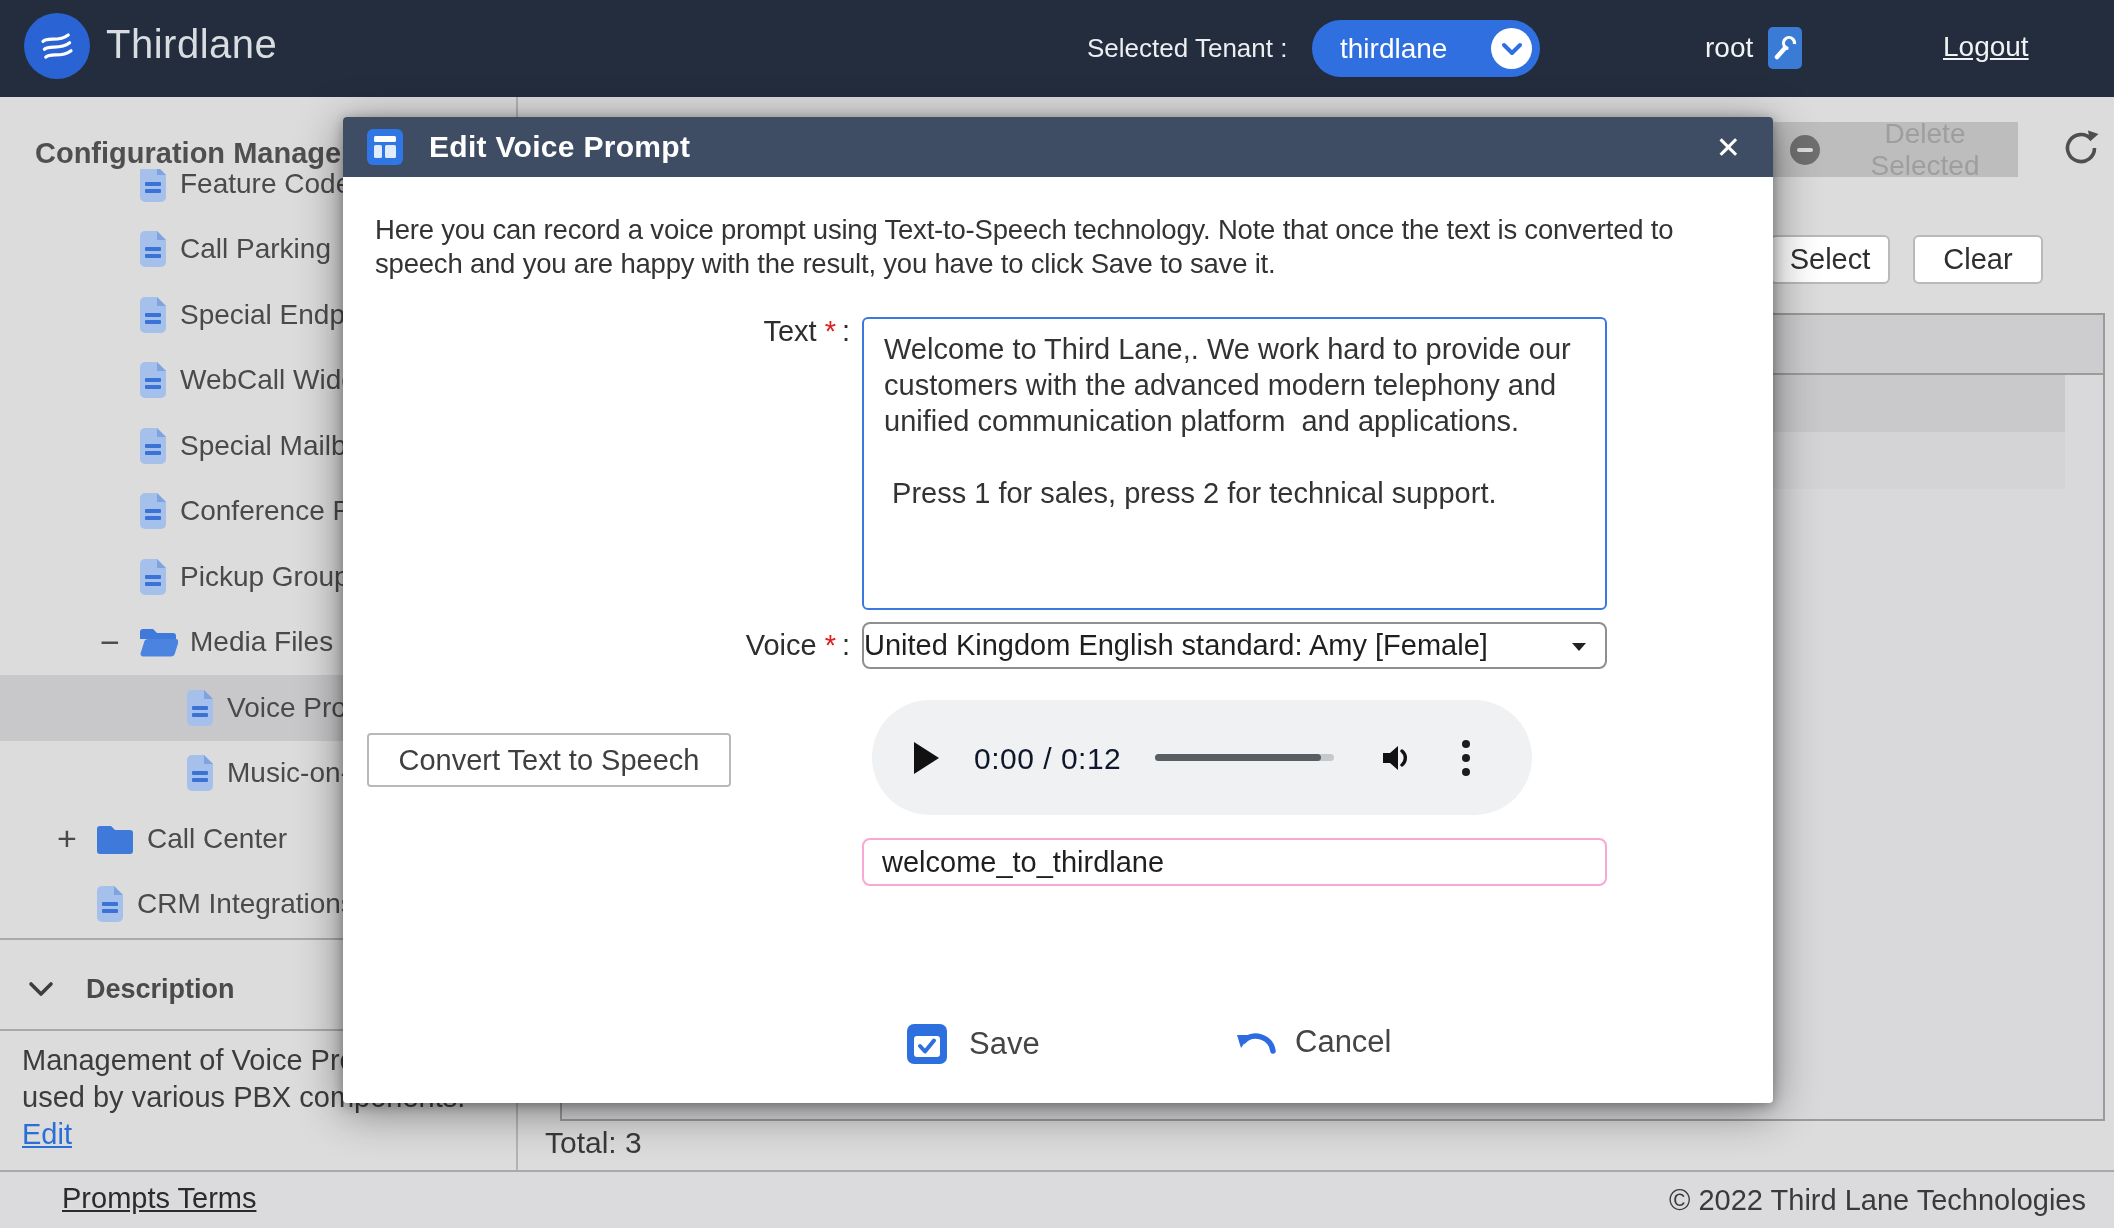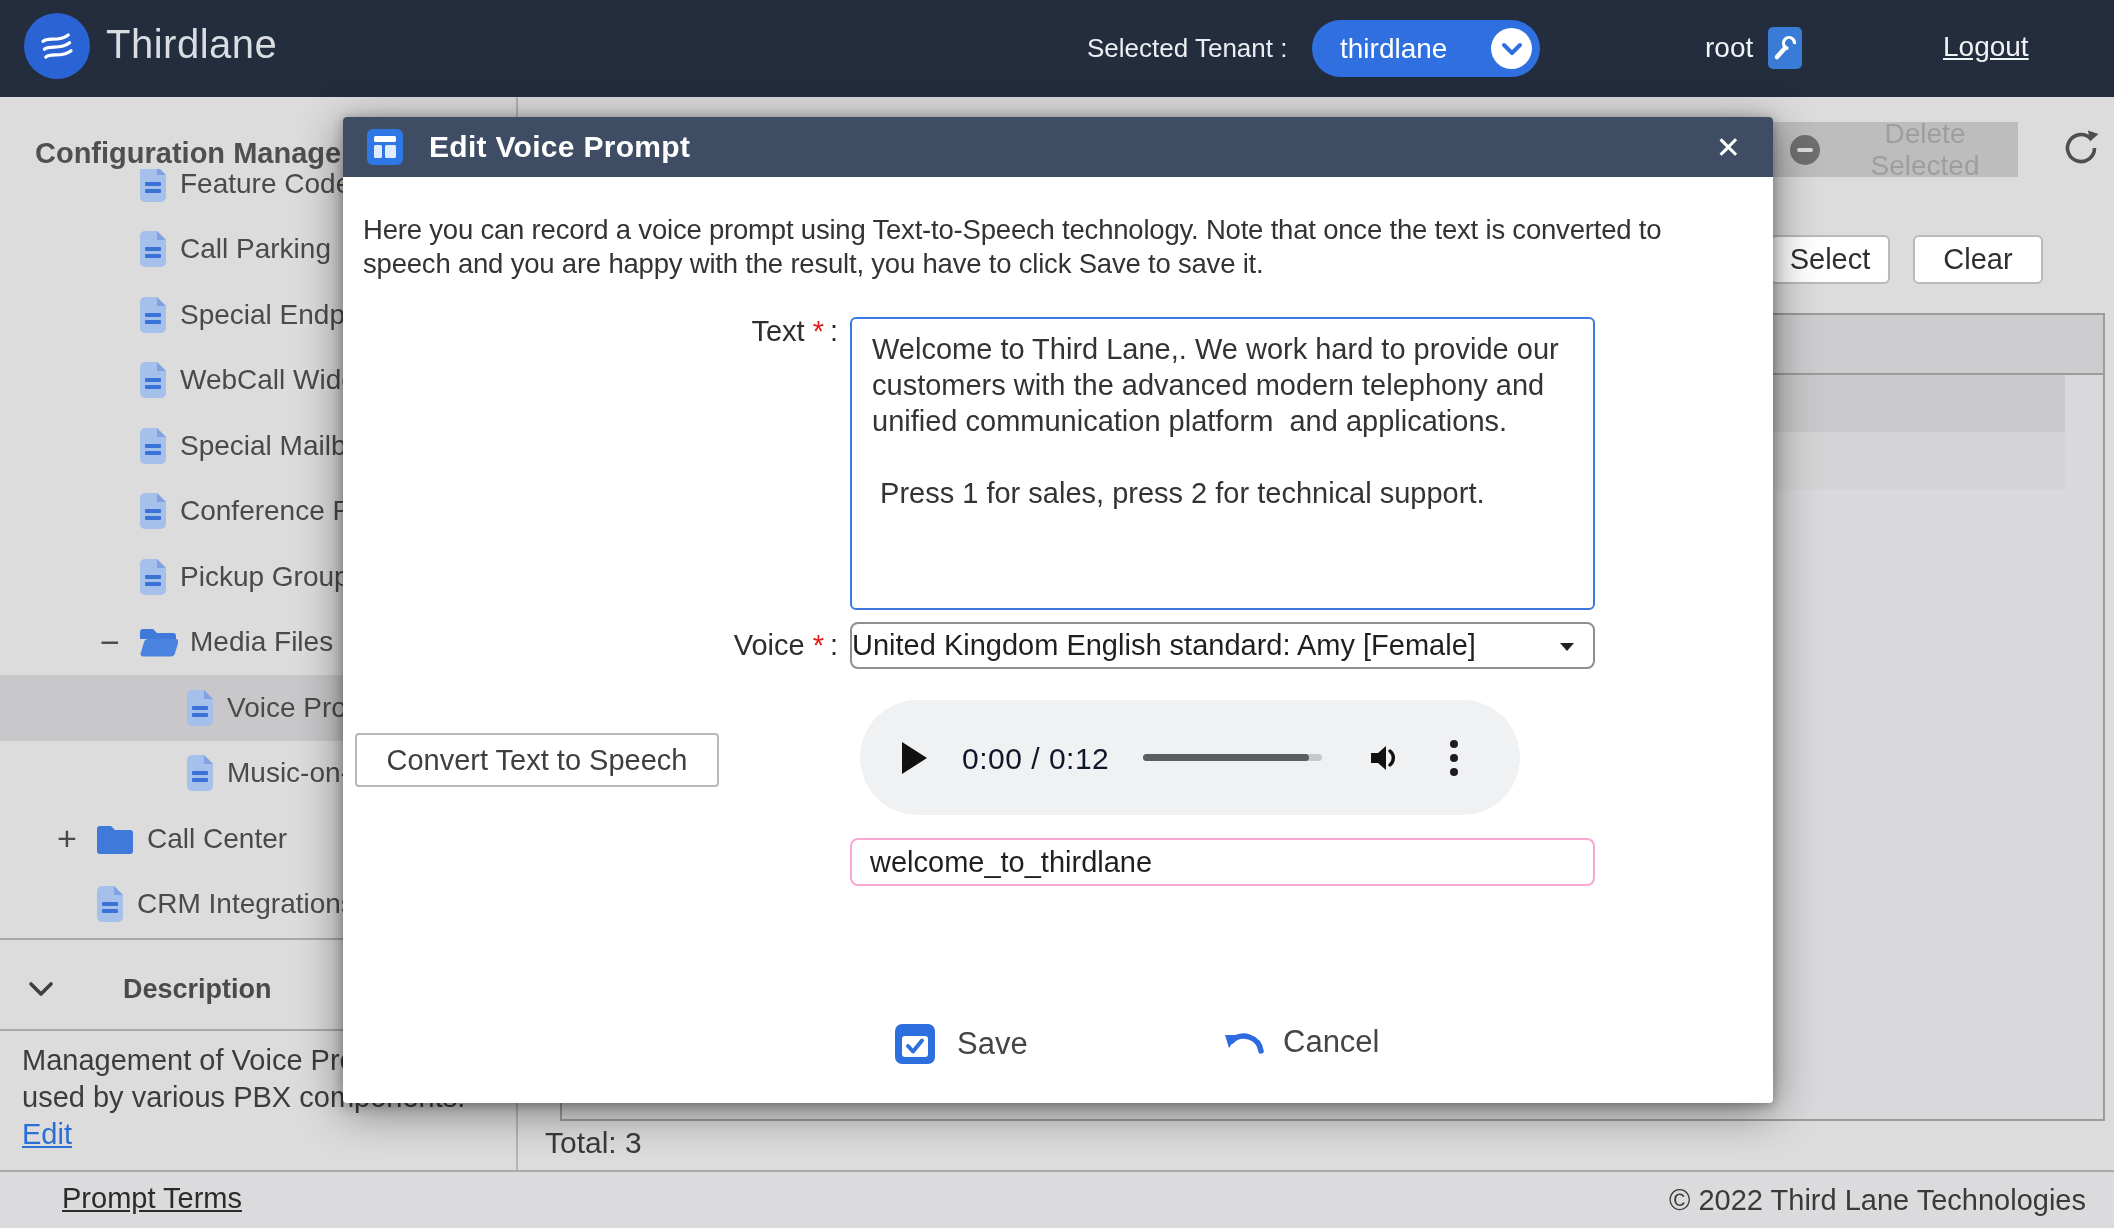--- a/index.html
+++ b/index.html
@@ -25,21 +25,21 @@
   .tree{position:absolute;left:0;top:72px;width:516px;height:766px;overflow:hidden;}
   .tree-row{height:65.5px;display:flex;align-items:center;cursor:pointer;white-space:nowrap;}
   .tree-row:first-child{margin-top:-18px;}
   .tree-row.selected{background:#c8c8ca;}
   .tree-row.d1{padding-left:57px;}
   .tree-row.d2{padding-left:100px;}
   .tree-row.d3{padding-left:147px;}
   .expander{width:38px;font-size:34px;color:#4a4a4a;flex:0 0 38px;}
   .tlabel{margin-left:12px;font-size:28px;color:#4a4a4a;}
   .hr1{position:absolute;left:0;top:841px;width:516px;height:2px;background:#a9a9ab;}
-  .desc-header{position:absolute;left:0;top:852px;width:516px;height:80px;display:flex;align-items:center;cursor:pointer;gap:37px;}
+  .desc-header{position:absolute;left:0;top:852px;width:516px;height:80px;display:flex;align-items:center;cursor:pointer;}
   .desc-header svg{margin-left:28px;}
   .desc-header .dlabel{margin-left:32px;font-size:27px;font-weight:700;color:#4a4a4a;}
   .hr2{position:absolute;left:0;top:932px;width:516px;height:2px;background:#a9a9ab;}
   .desc-text{position:absolute;left:22px;top:945px;width:446px;font-size:29px;line-height:37px;color:#3c3c3c;}
   .help-link{color:#2a6fd6;text-decoration:underline;cursor:pointer;}
 
   
   .btn-delete{position:absolute;left:1772px;top:122px;width:246px;height:55px;background:#bdbdbe;display:flex;align-items:center;border:none;cursor:default;}
   .btn-delete .dtext{margin-left:18px;font-size:28px;color:#9e9ea0;}
   .minus-circle{margin-left:12px;width:30px;height:30px;border-radius:50%;background:#6f6f70;position:relative;flex:0 0 30px;}
@@ -59,21 +59,21 @@
   .license{position:absolute;left:62px;top:10px;font-size:29px;color:#2b2b2b;text-decoration:underline;cursor:pointer;}
   .copyright{position:absolute;right:28px;top:12px;font-size:29px;color:#3a3a3a;}
 
   
   .modal{position:absolute;left:343px;top:117px;width:1430px;height:986px;background:#fff;border-radius:4px;z-index:10;
          box-shadow:0 8px 46px rgba(0,0,0,.45),0 2px 12px rgba(0,0,0,.3);}
   .mheader{position:absolute;left:0;top:0;width:1430px;height:60px;background:#3e4d63;border-radius:4px 4px 0 0;display:flex;align-items:center;}
   .mheader .hicon{margin-left:24px;}
   .mtitle{margin-left:26px;font-size:30px;font-weight:700;color:#fff;letter-spacing:.3px;}
   .mclose{position:absolute;right:26px;top:12px;font-size:30px;color:#fff;background:none;border:none;cursor:pointer;line-height:36px;}
-  .mbody{position:absolute;left:0;top:60px;width:1430px;height:926px;}
+  .mbody{position:absolute;left:12px;top:60px;width:1430px;height:926px;}
   .intro{position:absolute;left:20px;top:36px;width:1300px;font-size:27.5px;line-height:34px;color:#333;letter-spacing:-.2px;}
   .flabel{position:absolute;width:475px;text-align:right;font-size:29px;color:#2e2e2e;white-space:nowrap;}
   .flabel .req{color:#e02020;margin:0 6px 0 8px;}
   .lbl-text{left:20px;top:138px;}
   .lbl-voice{left:20px;top:452px;}
   .lbl-file{left:20px;top:672px;}
   .txt-area{position:absolute;left:507px;top:140px;width:745px;height:293px;border:2px solid #3b78e0;border-radius:6px;
             padding:12px 20px;font-size:29px;line-height:36px;color:#333;resize:none;outline:none;overflow:hidden;}
   .voice-select{position:absolute;left:507px;top:445px;width:745px;height:47px;border:2px solid #8f8f8f;border-radius:8px;
             background:#fff;display:flex;align-items:center;cursor:pointer;}
@@ -281,21 +281,21 @@
   <button class="btn-clear">Clear</button>
 
   <div class="grid">
     <div class="grid-header"></div>
     <div class="grid-row1"></div>
     <div class="grid-row2"></div>
   </div>
   <div class="total">Total: 3</div>
 
   <div class="footer">
-    <a class="license">Prompt Terms</a>
+    <a class="license">Prompts Terms</a>
     <span class="copyright">© 2022 Third Lane Technologies</span>
   </div>
 
   <div class="modal">
     <div class="mheader">
       <svg class="hicon" width="36" height="36" viewBox="0 0 36 36">
         <rect x="0" y="0" width="36" height="36" rx="6" fill="#2e77e5"></rect>
         <rect x="7" y="7" width="22" height="6" rx="1.5" fill="#fff"></rect>
         <rect x="7" y="16" width="8" height="13" rx="1.5" fill="#fff" opacity=".85"></rect>
         <rect x="18" y="16" width="11" height="13" rx="1.5" fill="#fff" opacity=".85"></rect>

